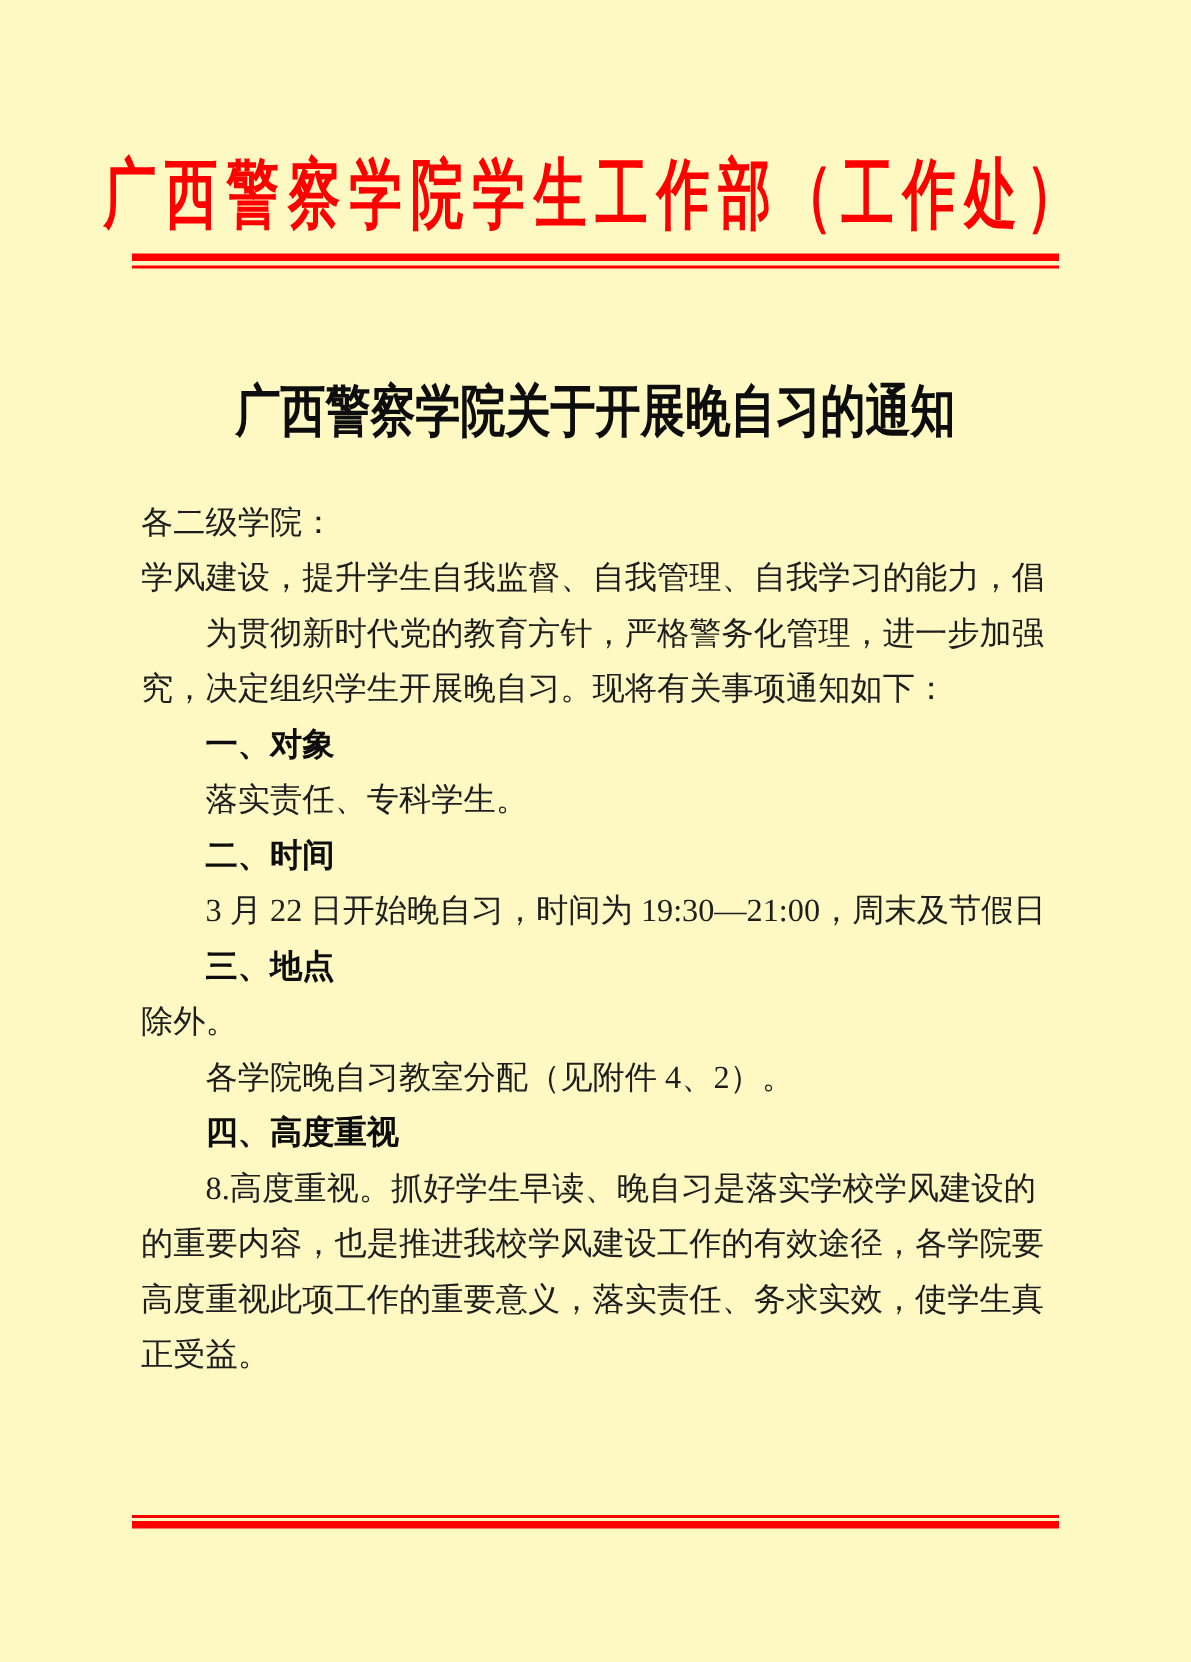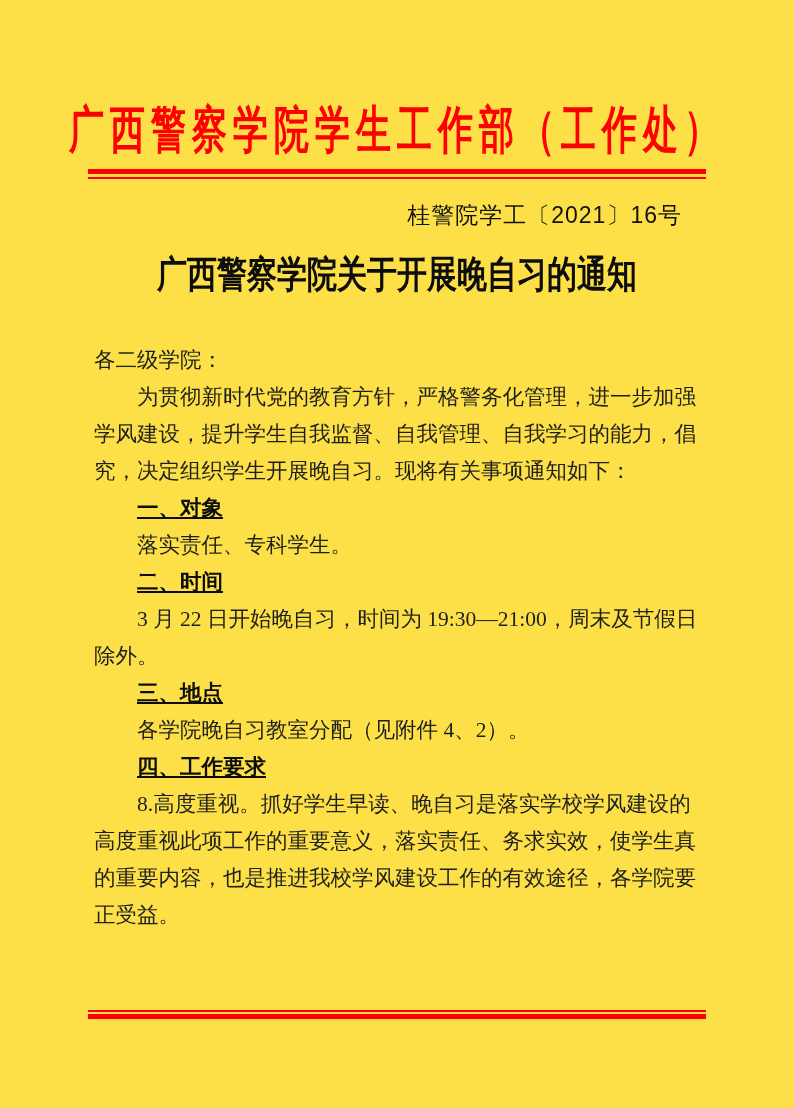--- a/index.html
+++ b/index.html
@@ -2,21 +2,21 @@
 <html style="--red: #fe0000;"><head>
 <meta charset="utf-8">
 <style>
   * { margin: 0; padding: 0; box-sizing: border-box; }
   html, body { background: #ffffff; }
   .page {
     position: relative;
     width: 794px;
     height: 1108px;
     margin: 0 auto;
-    background: #fde047;
+    background: #fef9c3;
     overflow: hidden;
     font-family: "Liberation Serif", "DejaVu Serif", serif;
     color: #1e1e1e;
   }
   .org-title {
     position: absolute;
     top: 96px;
     left: 0;
     width: 100%;
     text-align: center;
@@ -58,67 +58,65 @@
     text-align: center;
     font-size: 30px;
     font-weight: bold;
     white-space: nowrap;
     transform: scaleY(1.25);
     transform-origin: top center;
     color: #0d0d0d;
   }
   .doc-body {
     position: absolute;
-    top: 342px;
+    top: 330px;
     left: 94px;
     width: 616px;
     font-size: 21.5px;
     line-height: 37px;
   }
   .line { white-space: nowrap; }
   .line.indent { text-indent: 43px; }
   .line.heading {
     font-family: "Liberation Sans", "DejaVu Sans", sans-serif;
     font-weight: bold;
     color: #0d0d0d;
-    text-decoration: underline;
   }
 </style>
 </head>
 <body>
 
 <div class="page">
 
   <div class="org-title">广西警察学院学生工作部（工作处）</div>
 
   <div class="sep sep-top">
     <div class="bar-thick"></div>
     <div class="bar-thin"></div>
   </div>
 
-  <div class="doc-number">桂警院学工〔2021〕16号</div>
 
   <div class="doc-title">广西警察学院关于开展晚自习的通知</div>
 
   <div class="doc-body" id="body-lines">
       <div class="line">各二级学院：</div>
+      <div class="line">学风建设，提升学生自我监督、自我管理、自我学习的能力，倡</div>
       <div class="line indent">为贯彻新时代党的教育方针，严格警务化管理，进一步加强</div>
-      <div class="line">学风建设，提升学生自我监督、自我管理、自我学习的能力，倡</div>
       <div class="line">究，决定组织学生开展晚自习。现将有关事项通知如下：</div>
       <div class="line indent heading">一、对象</div>
       <div class="line indent">落实责任、专科学生。</div>
       <div class="line indent heading">二、时间</div>
       <div class="line indent">3 月 22 日开始晚自习，时间为 19:30—21:00，周末及节假日</div>
+      <div class="line indent heading">三、地点</div>
       <div class="line">除外。</div>
-      <div class="line indent heading">三、地点</div>
       <div class="line indent">各学院晚自习教室分配（见附件 4、2）。</div>
-      <div class="line indent heading">四、工作要求</div>
+      <div class="line indent heading">四、高度重视</div>
       <div class="line indent">8.高度重视。抓好学生早读、晚自习是落实学校学风建设的</div>
+      <div class="line">的重要内容，也是推进我校学风建设工作的有效途径，各学院要</div>
       <div class="line">高度重视此项工作的重要意义，落实责任、务求实效，使学生真</div>
-      <div class="line">的重要内容，也是推进我校学风建设工作的有效途径，各学院要</div>
       <div class="line">正受益。</div>
     </div>
 
   <div class="sep sep-bottom">
     <div class="bar-thin"></div>
     <div class="bar-thick"></div>
   </div>
 
 </div>
 

